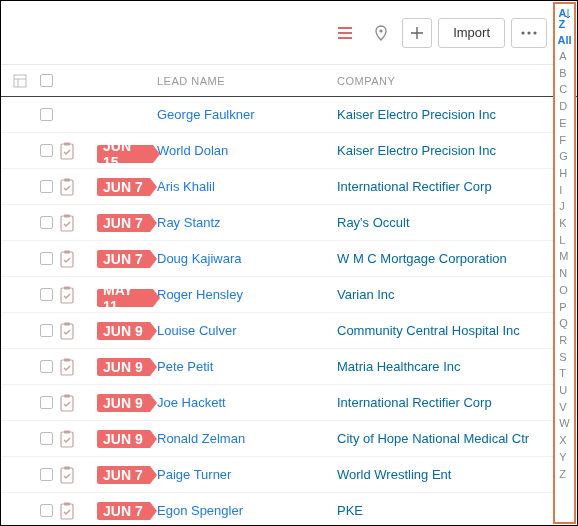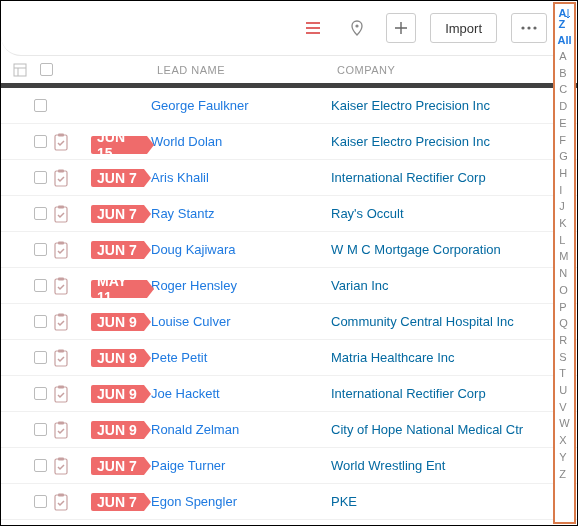--- a/index.html
+++ b/index.html
@@ -8,28 +8,27 @@
     font-size: 13px;
     color: #333;
     background: #fff;
     width: 578px;
     height: 526px;
     overflow: hidden;
     border: 1px solid #000;
     position: relative;
   }
   .toolbar {
-    height: 55px;
+    height: 64px;
     display: flex;
     justify-content: flex-end;
     align-items: center;
-    gap: 14px;
+    gap: 6px;
     padding: 0 30px 0 10px;
     border-bottom: 1px solid #e8e8e8;
-    border-radius: 20px;
   }
   .tb-icon {
     width: 30px; height: 30px;
     display: flex; align-items: center; justify-content: center;
     border: 1px solid transparent;
     border-radius: 3px;
     color: #888;
     cursor: pointer;
   }
   .tb-icon.active { color: #e06666; }
@@ -48,21 +47,21 @@
     width: 36px; height: 30px;
     border: 1px solid #ccc;
     border-radius: 3px;
     display: flex; align-items: center; justify-content: center;
     cursor: pointer; color:#666;
   }
   .header-row {
     height: 32px;
     display: flex;
     align-items: center;
-    border-bottom: 5px solid #404040;
+    border-bottom: 1px solid #404040;
     font-size: 11px;
     letter-spacing: 0.5px;
     color: #999;
     padding-left: 6px;
   }
   .col-config {
     width: 26px;
     display:flex; align-items:center; justify-content:center;
     color:#bbb; cursor:pointer;
   }
@@ -78,20 +77,21 @@
     display:inline-block;
     cursor:pointer;
     background:#fff;
   }
   .rows { overflow-y: auto; height: calc(526px - 48px - 32px - 2px); }
   .row {
     height: 36px;
     display: flex;
     align-items: center;
     border-bottom: 1px solid #f0f0f0;
+    padding-left: 6px;
   }
   .row .col-config { visibility:hidden; }
   .task-icon {
     width: 18px; height: 20px;
     position:relative;
   }
   .task-icon svg { display:block; }
   .date-badge {
     position: relative;
     height: 18px;

